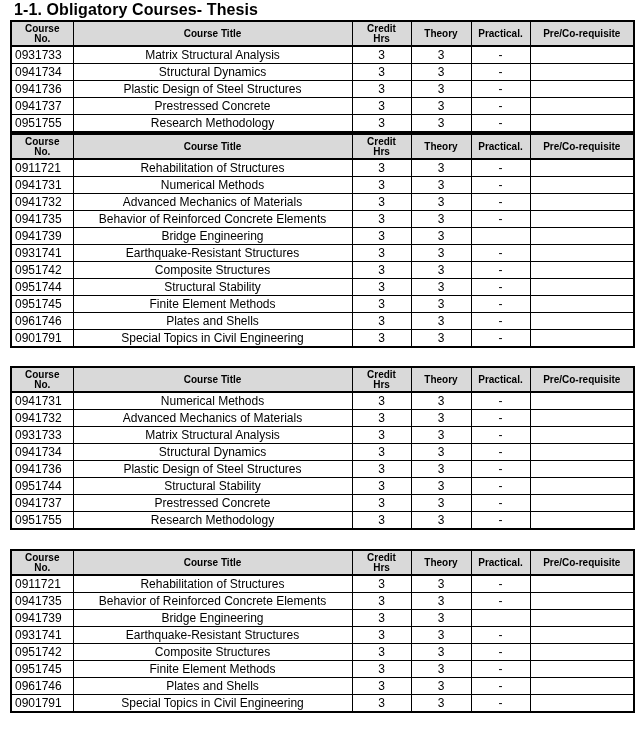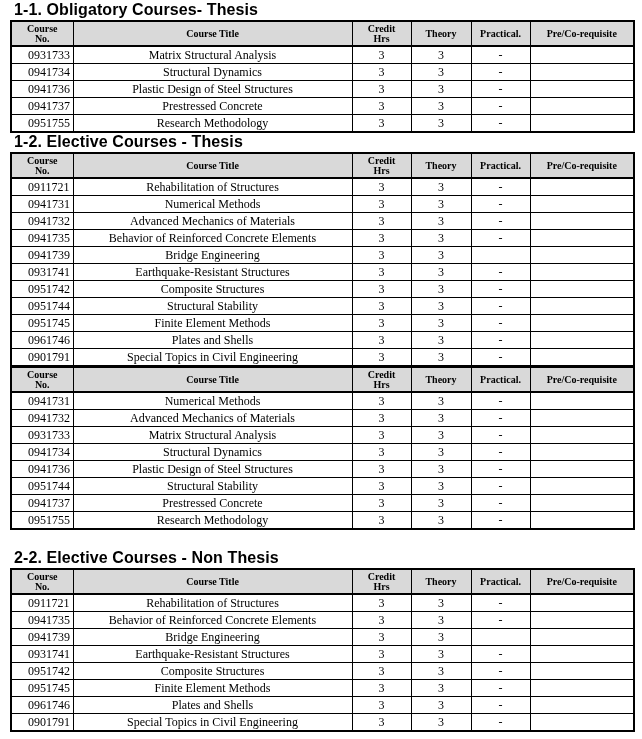--- a/index.html
+++ b/index.html
@@ -2,26 +2,26 @@
 <html><head>
 <meta charset="utf-8">
 <style>
   html, body { margin: 0; padding: 0; background: #ffffff; }
   body { width: 642px; height: 739px; position: relative; overflow: hidden;
          font-family: "Liberation Sans", sans-serif; color: #000; }
   .section { position: absolute; left: 10px; width: 501px; }
   .section-title { font-weight: bold; font-size: 16px; line-height: 17px; height: 17px;
                    margin: 0 0 2px 4px; white-space: nowrap; letter-spacing: 0.1px; }
   table { border-collapse: collapse; width: 623px; table-layout: fixed;
-          border: 2px solid #000; font-family: Liberation Serif, serif; }
+          border: 2px solid #000; }
   th, td { border: 1px solid #000; padding: 0; overflow: hidden; white-space: nowrap; }
   th { background: #d9d9d9; font-size: 10px; font-weight: bold; line-height: 10px;
        height: 23px; text-align: center; border-bottom: 2px solid #000; }
   td { font-size: 12px; height: 16px; line-height: 16px; }
-  td.no { padding-left: 16px; text-align: left; }
+  td.no { padding-left: 3px; text-align: left; }
   td.c { text-align: center; }
   col.c-no { width: 62px; }
   col.c-title { width: 279px; }
   col.c-credit { width: 59px; }
   col.c-theory { width: 60px; }
   col.c-prac { width: 59px; }
   col.c-pre { width: 104px; }
 </style>
 </head>
 <body>
@@ -91,21 +91,20 @@
     <td class="c">3</td>
     <td class="c">3</td>
     <td class="c">-</td>
     <td class="c"></td>
   </tr>
 </tbody>
     </table>
   </div>
 
   <div class="section" style="top: 133px;">
-    <div class="section-title">1-2. Elective Courses - Thesis</div>
     <table>
       <colgroup>
         <col class="c-no">
           <col class="c-title">
           <col class="c-credit">
           <col class="c-theory">
           <col class="c-prac">
           <col class="c-pre">
       </colgroup>
       <thead>
@@ -311,21 +310,20 @@
     <td class="c">3</td>
     <td class="c">3</td>
     <td class="c">-</td>
     <td class="c"></td>
   </tr>
 </tbody>
     </table>
   </div>
 
   <div class="section" style="top: 549px;">
-    <div class="section-title">2-2. Elective Courses - Non Thesis</div>
     <table>
       <colgroup>
         <col class="c-no">
           <col class="c-title">
           <col class="c-credit">
           <col class="c-theory">
           <col class="c-prac">
           <col class="c-pre">
       </colgroup>
       <thead>

